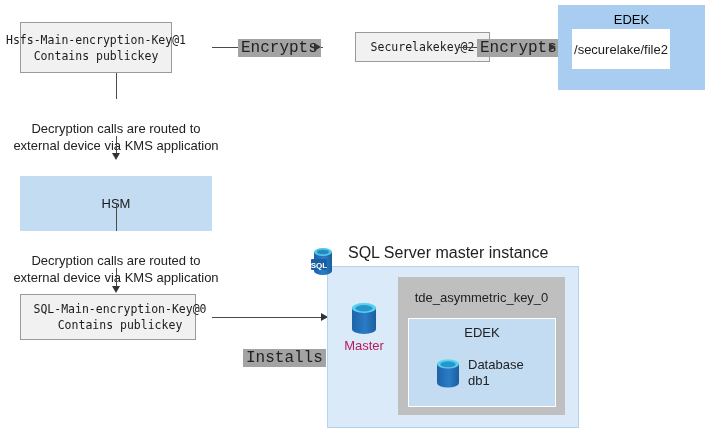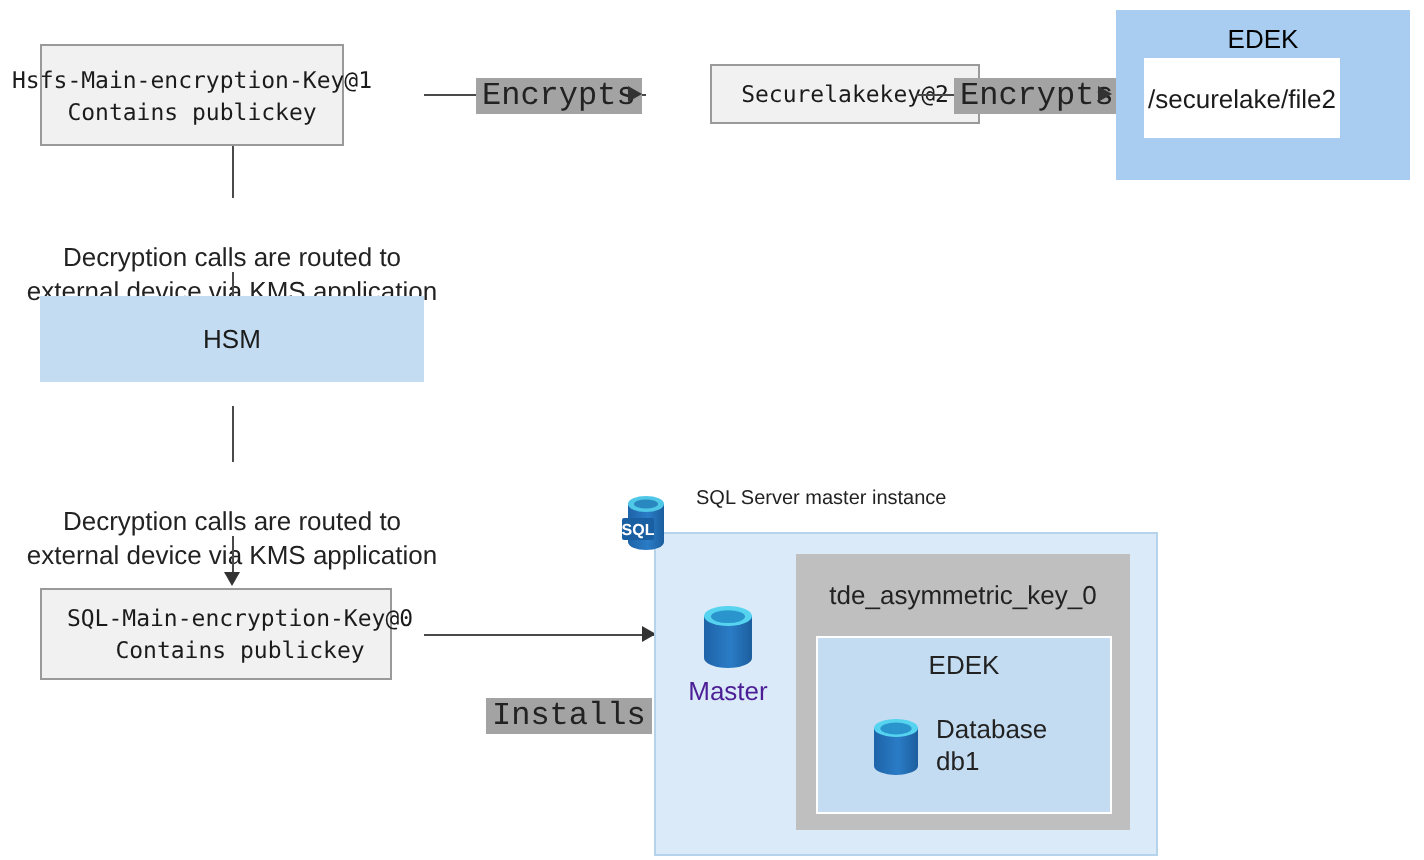--- a/index.html
+++ b/index.html
@@ -63,21 +63,21 @@
   .textblock {
     position: absolute;
     text-align: center;
     font-size: 13px;
     line-height: 17px;
     color: #222222;
     margin-top: 20px;
   }
   .caption {
     position: absolute;
-    font-size: 10px;
+    font-size: 16px;
     color: #222222;
     white-space: nowrap;
   }
   .edge-label {
     position: absolute;
     font-size: 16px;
     color: #222222;
     white-space: nowrap;
     background: #a3a3a3;
     padding: 0 3px;
@@ -114,21 +114,21 @@
   .cyl {
     position: absolute;
     display: block;
   }
   .sqlbadge {
     position: absolute;
   }
   .node-label {
     position: absolute;
     font-size: 13px;
-    color: #4c1d95;
+    color: #be185d;
     white-space: nowrap;
     text-align: center;
   }
 </style>
 </head>
 <body>
 
 <div id="canvas">
 
   <div class="node keybox" style="left:20px; top:22px; width:152px; height:51px;">
@@ -158,21 +158,21 @@
   <div class="vline" style="left:116px; top:73px; height:26px;"></div>
 
   <div class="textblock" style="left:0px; top:100px; width:232px;">
     <div>Decryption calls are routed to</div>
     <div>external device via KMS application</div>
   </div>
 
   <div class="vline" style="left:116px; top:136px; height:18px;"></div>
   <div class="arrow-d" style="left:111.5px; top:153px;"></div>
 
-  <div class="node bluebox" style="left:20px; top:148px; width:192px; height:43px;gap:43px;">
+  <div class="node bluebox" style="left:20px; top:176px; width:192px; height:55px;gap:43px;">
     <span>HSM</span>
   </div>
 
   <div class="vline" style="left:116px; top:203px; height:28px;"></div>
 
   <div class="textblock" style="left:0px; top:232px; width:232px;">
     <div>Decryption calls are routed to</div>
     <div>external device via KMS application</div>
   </div>
 

